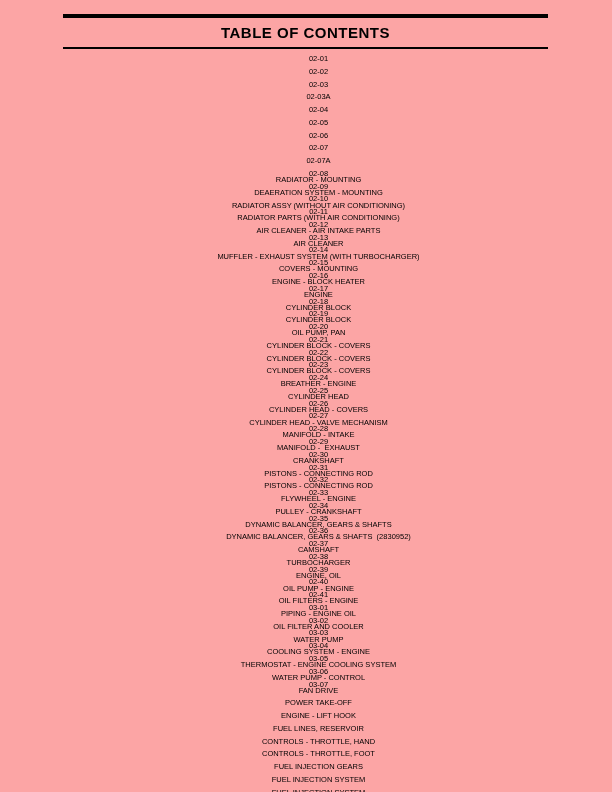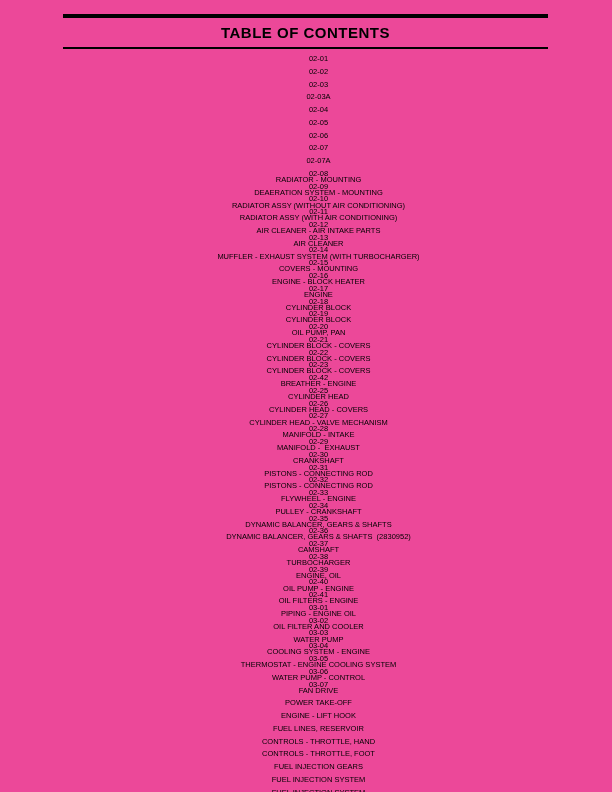--- a/index.html
+++ b/index.html
@@ -4,21 +4,21 @@
 <style>
   html, body {
     margin: 0;
     padding: 0;
     background: #ffffff;
   }
   .page {
     position: relative;
     width: 612px;
     height: 792px;
-    background: #ec4899;
+    background: #fca5a5;
     font-family: "Liberation Sans", sans-serif;
     color: #000000;
     overflow: hidden;
     box-sizing: border-box;
   }
   .header {
     margin: 14px 64px 0 63px;
     border-top: 4px solid #000000;
     border-bottom: 2px solid #000000;
     padding: 7px 0 7px 0;
@@ -65,21 +65,21 @@
       <div class="toc-row">
         <span class="toc-code">02-02</span>
         <span class="toc-title">DEAERATION SYSTEM - MOUNTING</span>
       </div>
       <div class="toc-row">
         <span class="toc-code">02-03</span>
         <span class="toc-title">RADIATOR ASSY (WITHOUT AIR CONDITIONING)</span>
       </div>
       <div class="toc-row">
         <span class="toc-code">02-03A</span>
-        <span class="toc-title">RADIATOR ASSY (WITH AIR CONDITIONING)</span>
+        <span class="toc-title">RADIATOR PARTS (WITH AIR CONDITIONING)</span>
       </div>
       <div class="toc-row">
         <span class="toc-code">02-04</span>
         <span class="toc-title">AIR CLEANER - AIR INTAKE PARTS</span>
       </div>
       <div class="toc-row">
         <span class="toc-code">02-05</span>
         <span class="toc-title">AIR CLEANER</span>
       </div>
       <div class="toc-row">
@@ -152,21 +152,21 @@
       </div>
       <div class="toc-row">
         <span class="toc-code">02-22</span>
         <span class="toc-title">PISTONS - CONNECTING ROD</span>
       </div>
       <div class="toc-row">
         <span class="toc-code">02-23</span>
         <span class="toc-title">PISTONS - CONNECTING ROD</span>
       </div>
       <div class="toc-row">
-        <span class="toc-code">02-42</span>
+        <span class="toc-code">02-24</span>
         <span class="toc-title">FLYWHEEL - ENGINE</span>
       </div>
       <div class="toc-row">
         <span class="toc-code">02-25</span>
         <span class="toc-title">PULLEY - CRANKSHAFT</span>
       </div>
       <div class="toc-row">
         <span class="toc-code">02-26</span>
         <span class="toc-title">DYNAMIC BALANCER, GEARS &amp; SHAFTS</span>
       </div>

